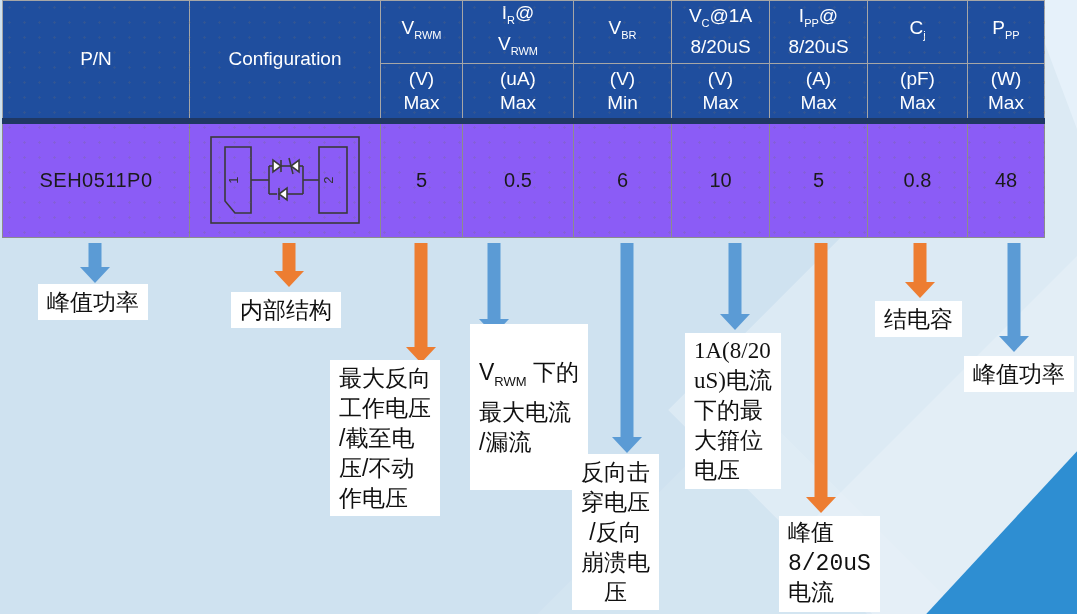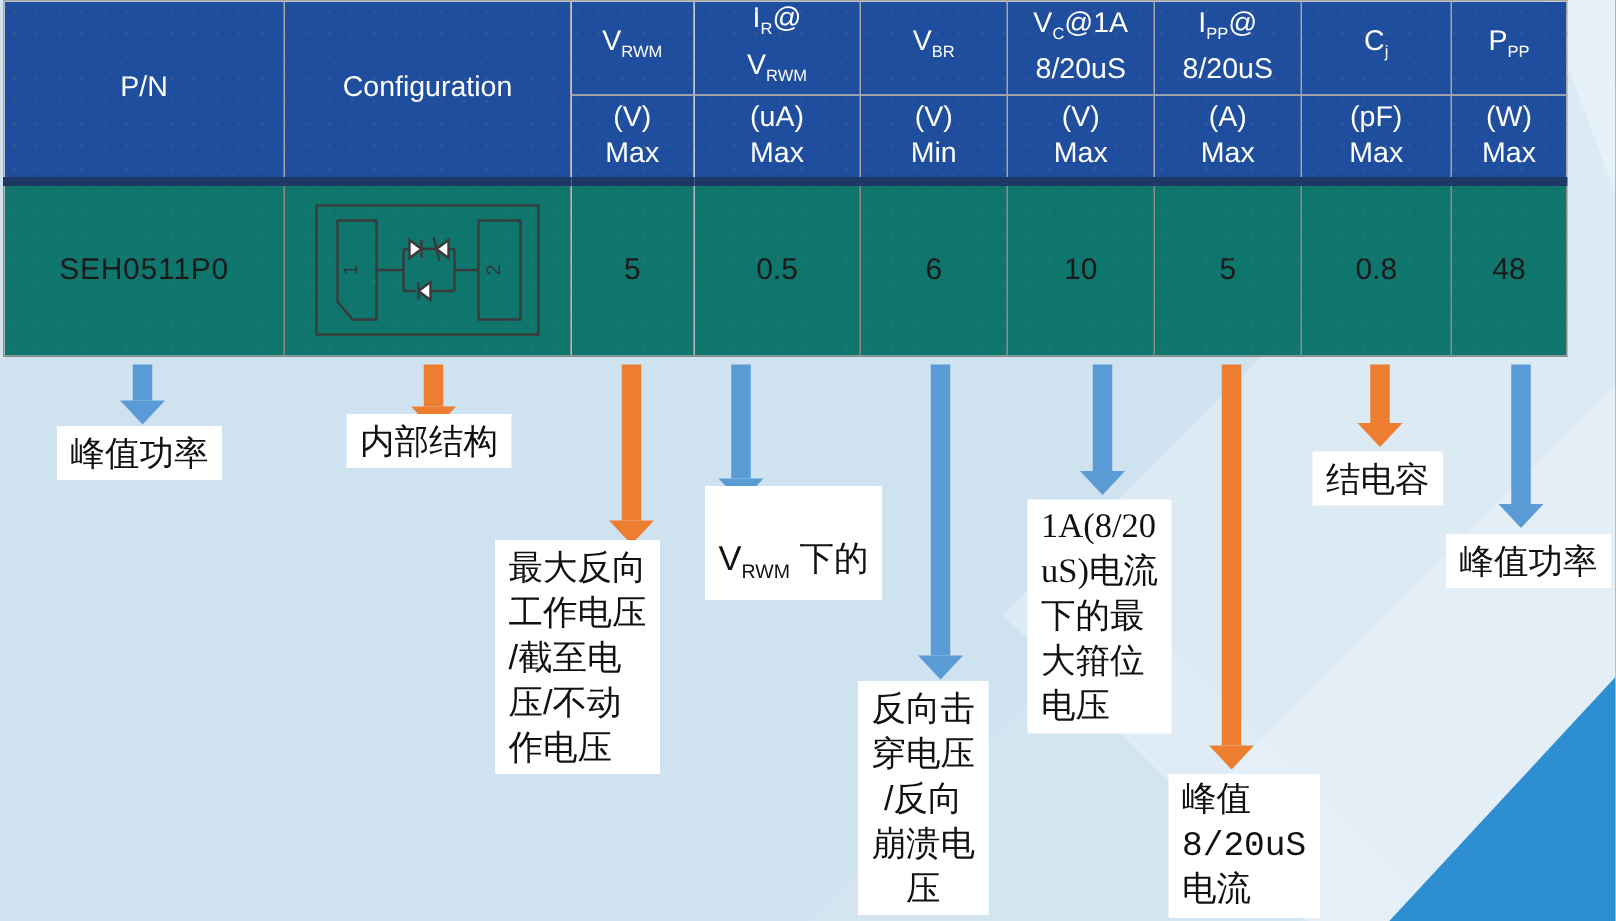--- a/index.html
+++ b/index.html
@@ -27,21 +27,21 @@
   table.params{border-collapse:collapse;table-layout:fixed;width:1043px;}
   table.params th,table.params td{
     border:1px solid #a6a6a6;text-align:center;vertical-align:middle;
     padding:0;overflow:hidden;}
   table.params thead th{
     background:#1f4e9e;color:#fff;font-weight:normal;font-size:19px;line-height:24px;}
   table.params thead tr.units th{border-bottom:6px solid #1f3864;}
   table.params thead th.span2{border-bottom:6px solid #1f3864;}
   tr.mains th{height:56px;}
   tr.units th{height:54px;font-size:18px;line-height:25px;}
-  tr.datarow td{background:#0f766e;color:#1a1a1a;font-size:20px;height:113px;
+  tr.datarow td{background:#8b5cf6;color:#1a1a1a;font-size:20px;height:113px;
     border-color:#8c8c8c;}
   sub{font-size:11px;}
   .pn-cell{font-size:21px;letter-spacing:0.5px;}
   
   .dots{position:absolute;left:0;top:0;width:1043px;height:243px;
     background-image:radial-gradient(circle,rgba(110,110,110,0.45) 1px,transparent 1.4px);
     background-size:15px 15px;opacity:.5;pointer-events:none;}
   
   .arrow{position:absolute;width:30px;}
   .arrow .shaft{position:absolute;left:50%;transform:translateX(-50%);
@@ -173,28 +173,29 @@
 <div class="arrow orange" style="left:905px; top:243px; height:55px;">
     <div class="shaft"></div>
     <div class="head"></div>
   </div>
 <div class="arrow blue" style="left:999px; top:243px; height:109px;">
     <div class="shaft"></div>
     <div class="head"></div>
   </div>
 
 <div class="anno" style="left:38px;top:284px;">峰值功率</div>
-<div class="anno" style="left:231px;top:276px;">内部结构</div>
+<div class="anno" style="left:231px;top:292px;">内部结构</div>
 <div class="anno" style="left:330px;top:360px;">最大反向
 工作电压
 /截至电
 压/不动
 作电压</div>
 <div class="anno" style="left:470px;top:324px;">
-  <span class="subline"><span>V</span><sub>RWM</sub><span> 下的</span></span>
+  <span class="subline"><span>V</span><sub>RWM</sub><span> 下的</span></span><span style="display:block;white-space:pre-line;">最大电流
+/漏流</span>
 </div>
 <div class="anno" style="left:572px;top:454px;text-align:center;">反向击
 穿电压
 /反向
 崩溃电
 压</div>
 <div class="anno" style="left:685px;top:333px;font-family:Liberation Serif, serif;">1A(8/20
 uS)电流
 下的最
 大箝位

